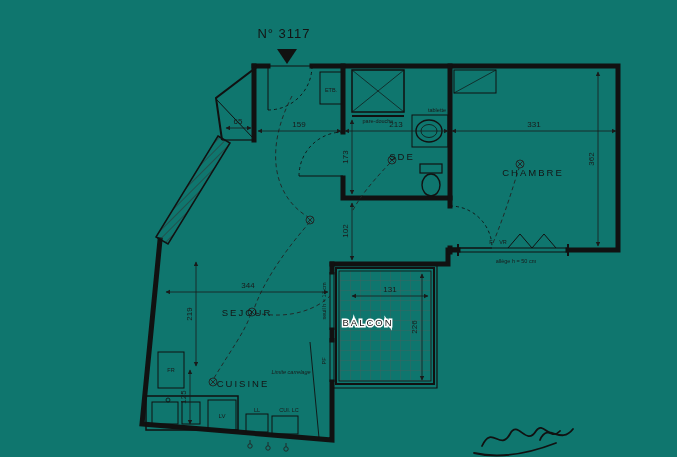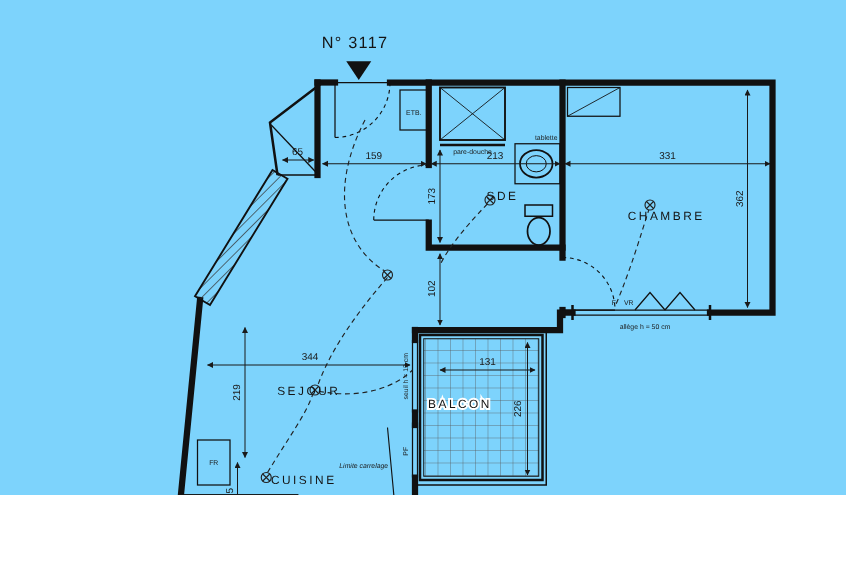--- a/index.html
+++ b/index.html
@@ -1,17 +1,17 @@
 <!DOCTYPE html>
 <html><head>
 <meta charset="utf-8">
 <style>
   html,body{margin:0;padding:0;background:#fff;}
   .canvas{
-    position:relative;width:677px;height:396px;background:#7dd3fc;
+    position:relative;width:677px;height:457px;background:#0f766e;
     font-family:"Liberation Sans","DejaVu Sans",sans-serif;overflow:hidden;
   }
   svg{display:block}
   text{fill:#141414;}
   .title-label{font-size:13px;letter-spacing:1px;}
   .room-label{font-size:9.5px;letter-spacing:2px;}
   .halo{paint-order:stroke;stroke:#ffffff;stroke-width:3px;}
   .dim{font-size:8px;fill:#1a1a1a;}
   .tiny{font-size:5.5px;fill:#1a1a1a;letter-spacing:0;}
   .tiny-i{font-size:5.5px;font-style:italic;fill:#1a1a1a;}

